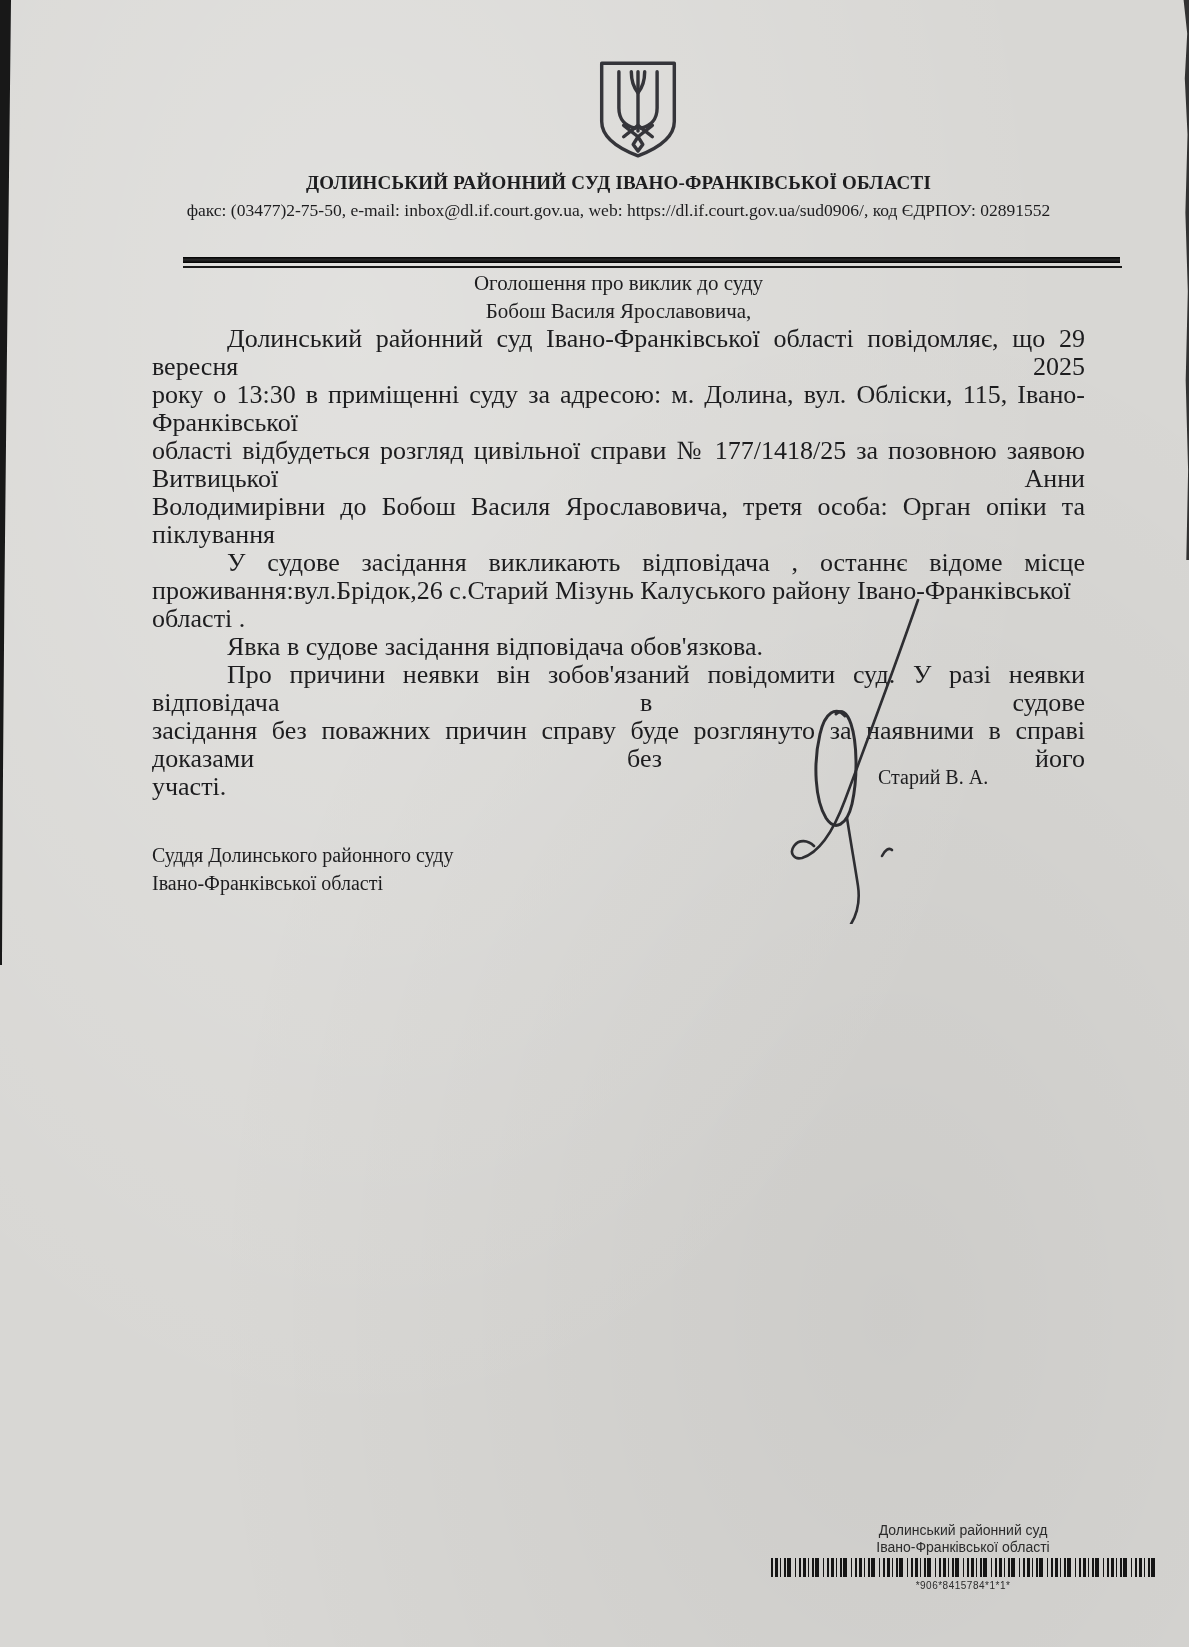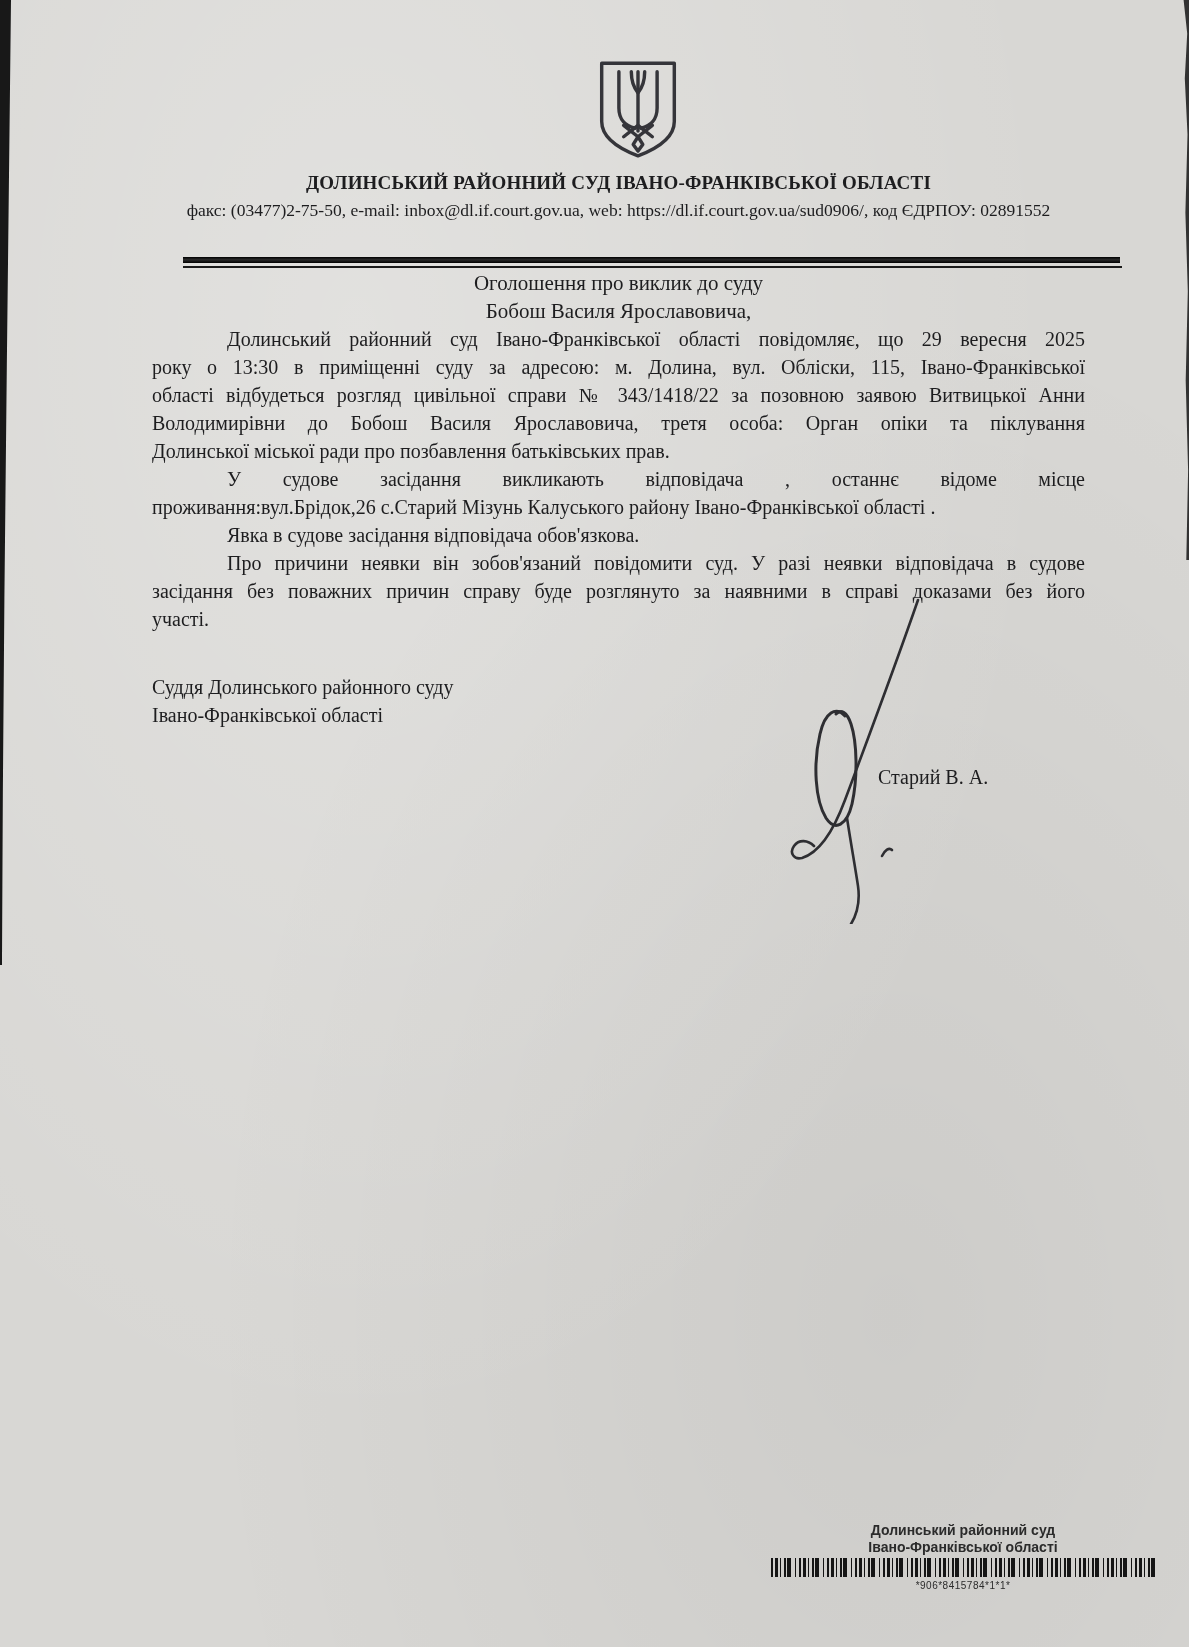--- a/index.html
+++ b/index.html
@@ -34,32 +34,32 @@
   }
   .addr{ text-align:center;font-size:17.5px;line-height:25px;white-space:nowrap; }
   .addr a{color:inherit;cursor:pointer;}
 
   .divider-thick{position:absolute;left:183px;top:257px;width:937px;height:6px;
     background:linear-gradient(180deg,#000 0%,#2a2a2a 45%,#000 100%);}
   .divider-thin{position:absolute;left:183px;top:266px;width:939px;height:2px;background:#1a1a1a;}
 
   .title-block{margin-top:46px;text-align:center;font-size:21px;line-height:28px;}
   .body-block{margin-top:0;}
-  .ln{font-size:20px;line-height:28px;white-space:normal;}
+  .ln{font-size:26px;line-height:28px;white-space:normal;}
   .just{text-align:justify;text-align-last:justify;}
   .indent{text-indent:75px;}
 
   .sig-role{margin-top:40px;font-size:20px;line-height:28px;}
 
   .judge-name{position:absolute;left:878px;top:763px;font-size:20px;line-height:28px;white-space:nowrap;}
   .signature{position:absolute;left:748px;top:594px;width:200px;height:330px;pointer-events:none;}
 
   .footer{position:absolute;left:765px;top:1522px;width:396px;text-align:center;
     font-family:"Liberation Sans","DejaVu Sans",sans-serif;color:#2b2b2b;}
-  .footer .f-line{font-size:14px;line-height:17px;font-weight:bold;}
+  .footer .f-line{font-size:14px;line-height:17px;}
   .barcode{
     height:19px;margin:2px 6px 1px;
     background:repeating-linear-gradient(90deg,
       #151515 0 2px, transparent 2px 4px,
       #151515 4px 7px, transparent 7px 9px,
       #151515 9px 10px, transparent 10px 13px,
       #151515 13px 15px, transparent 15px 16px,
       #151515 16px 20px, transparent 20px 24px,
       #151515 24px 25px, transparent 25px 28px);
   }
@@ -92,23 +92,22 @@
     <div class="addr"><span>факс: (03477)2-75-50, e-mail: </span><a>inbox@dl.if.court.gov.ua</a><span>, web: </span><a>https://dl.if.court.gov.ua/sud0906/</a><span>, код ЄДРПОУ:  02891552</span></div>
 
     <div class="title-block">
       <div>Оголошення про виклик до суду</div>
       <div>Бобош Василя Ярославовича,</div>
     </div>
 
     <div class="body-block">
       <div class="ln just indent">Долинський районний суд Івано-Франківської області повідомляє, що 29 вересня 2025</div>
       <div class="ln just">року о 13:30 в приміщенні суду за адресою: м. Долина, вул. Обліски, 115, Івано-Франківської</div>
-      <div class="ln just">області відбудеться розгляд цивільної справи № 343/1418/22 за позовною заявою Витвицької Анни</div>
+      <div class="ln just">області відбудеться розгляд цивільної справи № 177/1418/25 за позовною заявою Витвицької Анни</div>
       <div class="ln just">Володимирівни до Бобош Василя Ярославовича, третя особа: Орган опіки та піклування</div>
-      <div class="ln">Долинської міської ради про позбавлення батьківських прав.</div>
 
       <div class="ln just indent">У судове засідання викликають відповідача , останнє відоме місце</div>
       <div class="ln">проживання:вул.Брідок,26 с.Старий Мізунь Калуського району Івано-Франківської області .</div>
 
       <div class="ln indent">Явка в судове засідання відповідача  обов'язкова.</div>
 
       <div class="ln just indent">Про причини неявки він зобов'язаний повідомити суд. У разі неявки відповідача в судове</div>
       <div class="ln just">засідання без поважних причин справу буде розглянуто за наявними в справі доказами без його</div>
       <div class="ln">участі.</div>
     </div>

